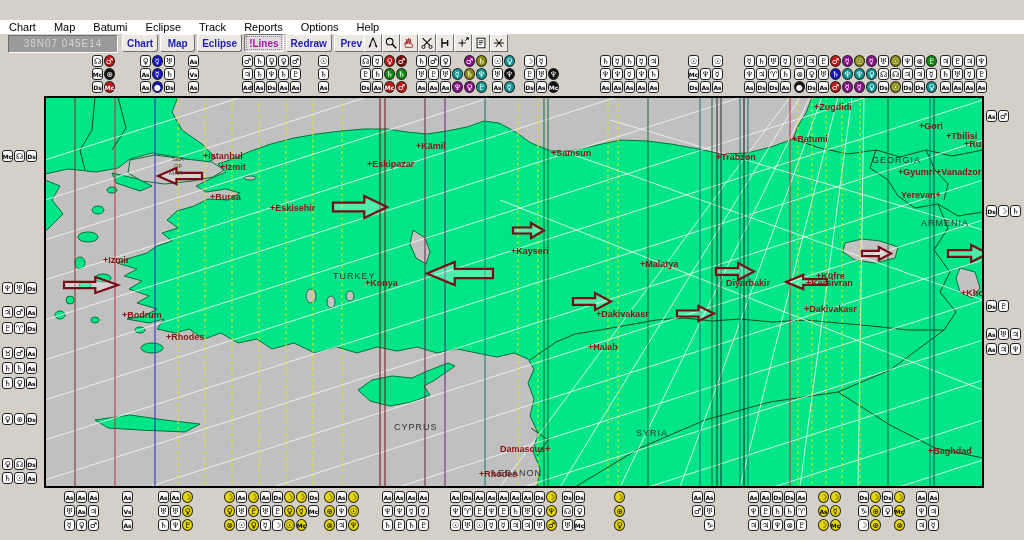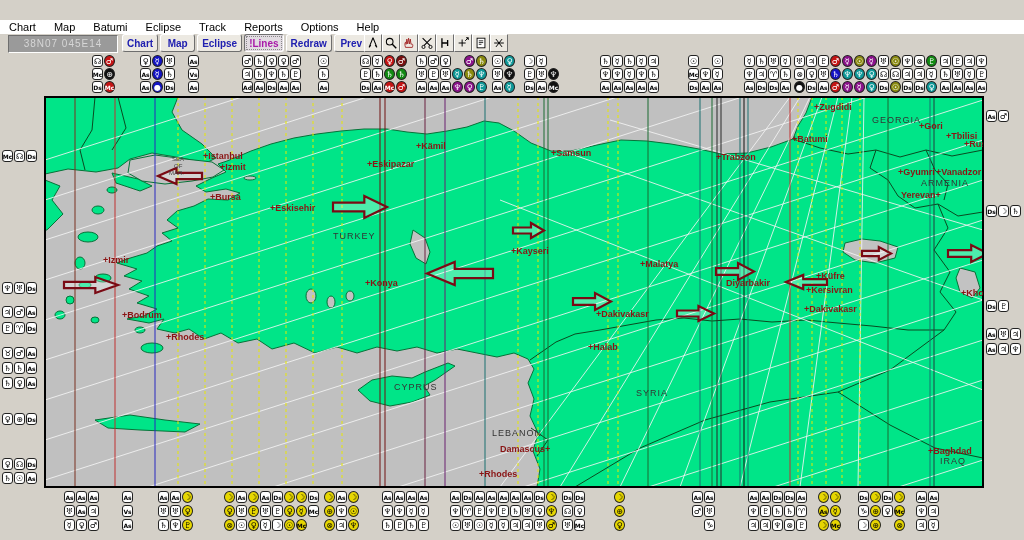--- a/index.html
+++ b/index.html
@@ -30,21 +30,21 @@
   .tb-tools{position:absolute;left:364px;top:0;display:flex;}
   .tool-btn{width:18px;height:18px;padding:0;background:#ece9e2;border:1px solid;
             border-color:#fff #6e6e6e #6e6e6e #fff;display:flex;align-items:center;justify-content:center;}
   .tool-btn svg{width:14px;height:14px;}
   
   .map-area{position:absolute;left:45px;top:97px;width:938px;height:390px;overflow:hidden;
             background:var(--sea,#c0c0c0);outline:1px solid #000;}
   .map-svg{position:absolute;left:0;top:0;pointer-events:none;}
   .label-layer{position:absolute;left:0;top:0;width:938px;height:390px;pointer-events:none;overflow:hidden;}
   .city-label{position:absolute;font:bold 9px "Liberation Sans",sans-serif;color:var(--city,#8a1414);white-space:nowrap;}
-  .country-label{position:absolute;font:9px "Liberation Sans",sans-serif;letter-spacing:1px;color:var(--country,#333);white-space:nowrap;}
+  .country-label{position:absolute;font:9px "Liberation Sans",sans-serif;letter-spacing:1px;color:var(--country,#333);white-space:nowrap;margin-top:40px;}
   .sea-label{position:absolute;font:6px "Liberation Sans",sans-serif;color:#444;white-space:nowrap;}
   .land{fill:var(--land,#00e588);stroke:var(--coast,#073);stroke-width:1;}
   .sea2,.lake{fill:var(--lake,#c2c2c2);stroke:var(--coast,#073);stroke-width:1;}
   .border-path{fill:none;stroke:var(--border,#0a4a20);stroke-width:1;}
   .map-frame{fill:none;stroke:#000;stroke-width:1;}
   
   .gcluster{position:absolute;}
   .grow{display:flex;gap:1px;}
   .gcell{display:inline-flex;width:11px;height:12px;align-items:center;justify-content:center;
          font:8px "DejaVu Sans",sans-serif;border:1px solid #222;box-sizing:border-box;flex:none;}
@@ -272,21 +272,21 @@
         <span class="city-label" style="left: 58px; top: 158px;">+Izmir</span>
         <span class="city-label" style="left: 77px; top: 213px;">+Bodrum</span>
         <span class="city-label" style="left: 121px; top: 235px;">+Rhodes</span>
         <span class="city-label" style="left: 320px; top: 181px;">+Konya</span>
         <span class="city-label" style="left: 466px; top: 149px;">+Kayseri</span>
         <span class="city-label" style="left: 595px; top: 162px;">+Malatya</span>
         <span class="city-label" style="left: 551px; top: 212px;">+Dakivakasr</span>
         <span class="city-label" style="left: 543px; top: 245px;">+Halab</span>
         <span class="city-label" style="left: 681px; top: 181px;">Diyarbakir</span>
         <span class="city-label" style="left: 771px; top: 174px;">+Küfre</span>
-        <span class="city-label" style="left: 761px; top: 188px;">+Kersivran</span>
+        <span class="city-label" style="left: 761px; top: 181px;">+Kersivran</span>
         <span class="city-label" style="left: 759px; top: 207px;">+Dakivakasr</span>
         <span class="city-label" style="left: 916px; top: 191px;">+Khoy</span>
         <span class="city-label" style="left: 883px; top: 349px;">+Baghdad</span>
         <span class="city-label" style="left: 455px; top: 347px;">Damascus+</span>
         <span class="city-label" style="left: 434px; top: 372px;">+Rhodes</span>
         <span class="country-label" style="left: 288px; top: 134px;">TURKEY</span>
         <span class="country-label" style="left: 827px; top: 18px;">GEORGIA</span>
         <span class="country-label" style="left: 876px; top: 81px;">ARMENIA</span>
         <span class="country-label" style="left: 591px; top: 291px;">SYRIA</span>
         <span class="country-label" style="left: 447px; top: 331px;">LEBANON</span>

